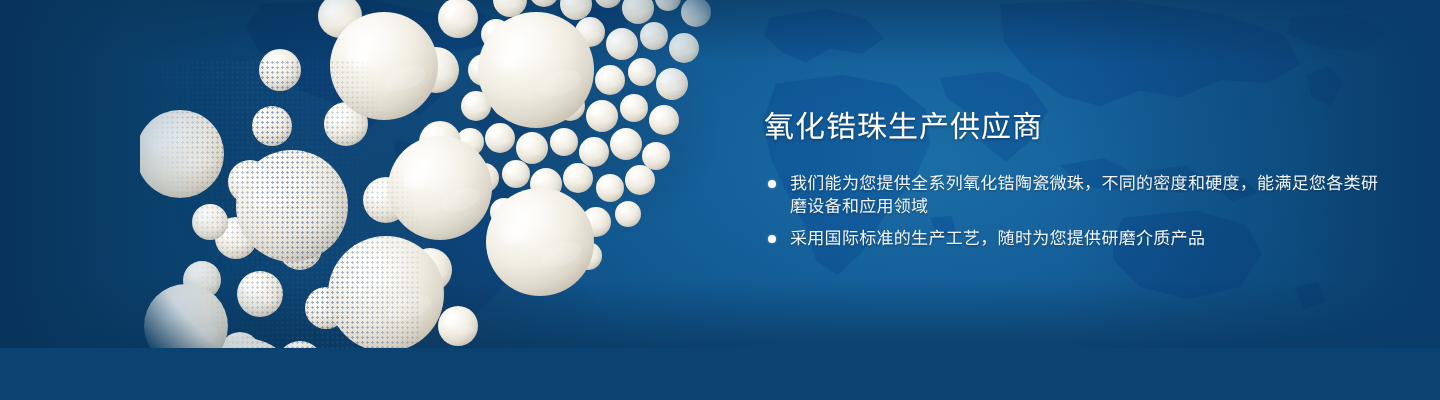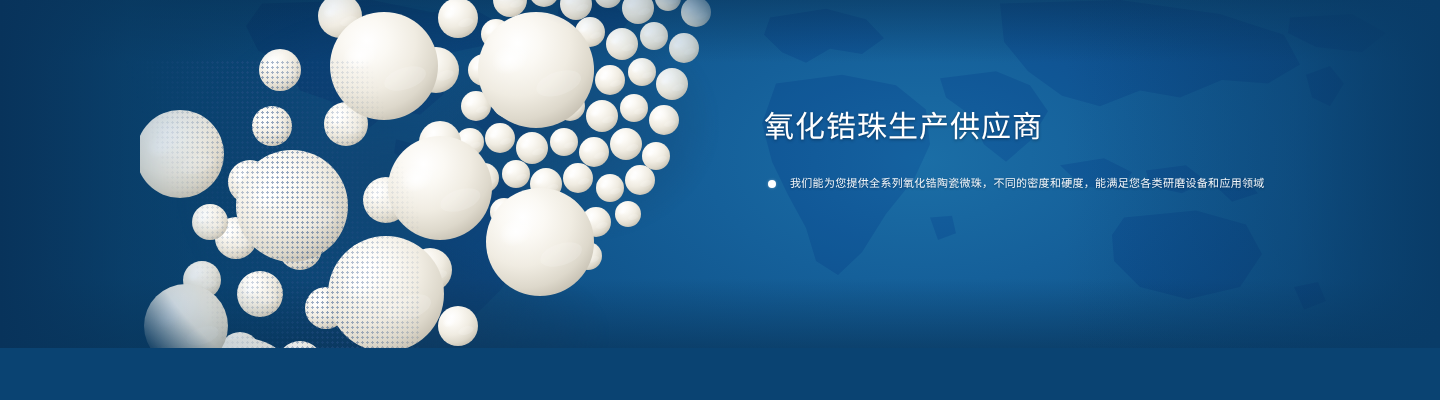--- a/index.html
+++ b/index.html
@@ -75,21 +75,21 @@
   }
   .bullets{
     list-style:none;
     margin:26px 0 0 0;
     padding:0;
   }
   .bullet{
     position:relative;
     padding-left:26px;
     margin-bottom:9px;
-    font-size:11px;
+    font-size:17px;
     line-height:23px;
     color:#f2f6fa;
     letter-spacing:.3px;
     text-shadow:0 1px 2px rgba(3,26,48,.45);
   }
   .bullet:last-child{margin-bottom:0;}
   .dot{
     position:absolute;
     left:4px;top:7.5px;
     width:8px;height:8px;
@@ -307,17 +307,21 @@
     <h1 class="headline">氧化锆珠生产供应商</h1>
 
     <ul class="bullets">
 
       <li class="bullet">
         <span class="dot"></span>
         <span class="bullet-text">我们能为您提供全系列氧化锆陶瓷微珠，不同的密度和硬度，能满足您各类研磨设备和应用领域</span>
       </li>
 
 
+      <li class="bullet">
+        <span class="dot"></span>
+        <span class="bullet-text">采用国际标准的生产工艺，随时为您提供研磨介质产品</span>
+      </li>
 
     </ul>
   </div>
 
 </div>
 
 </body></html>

